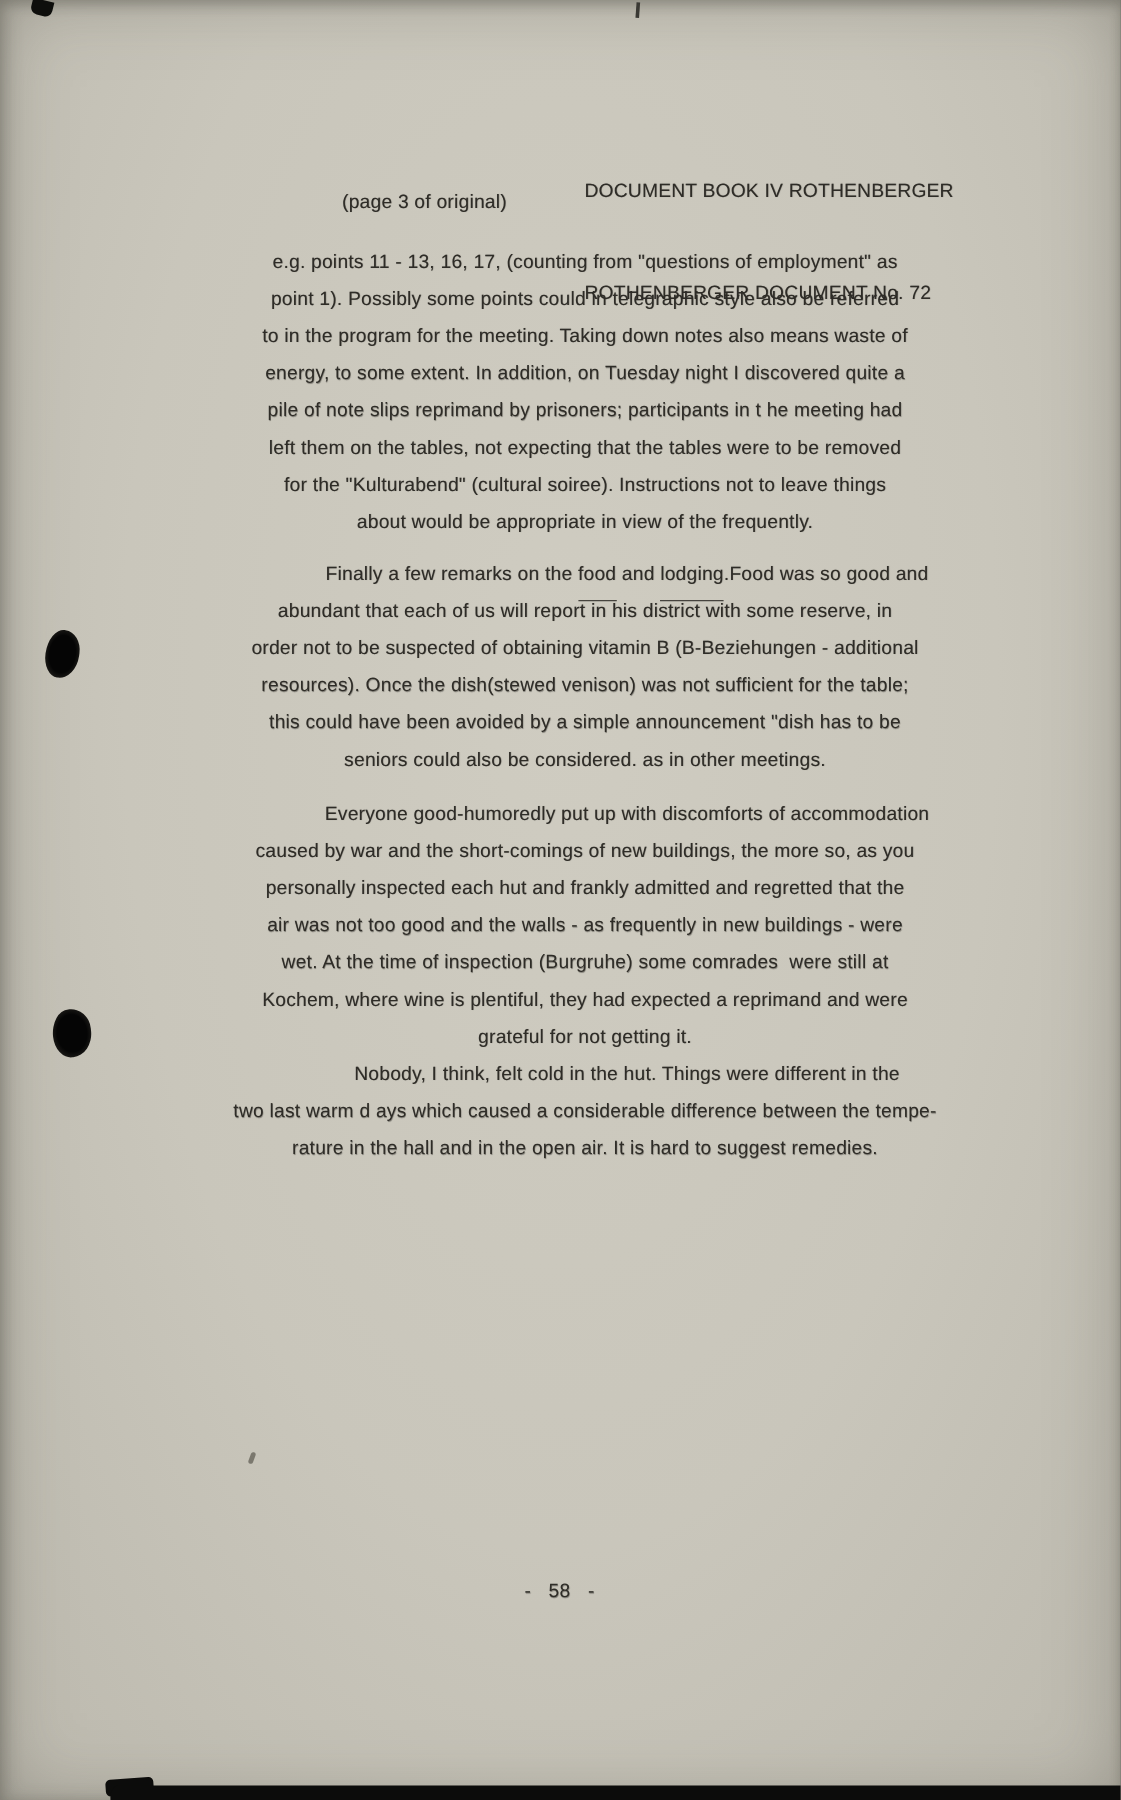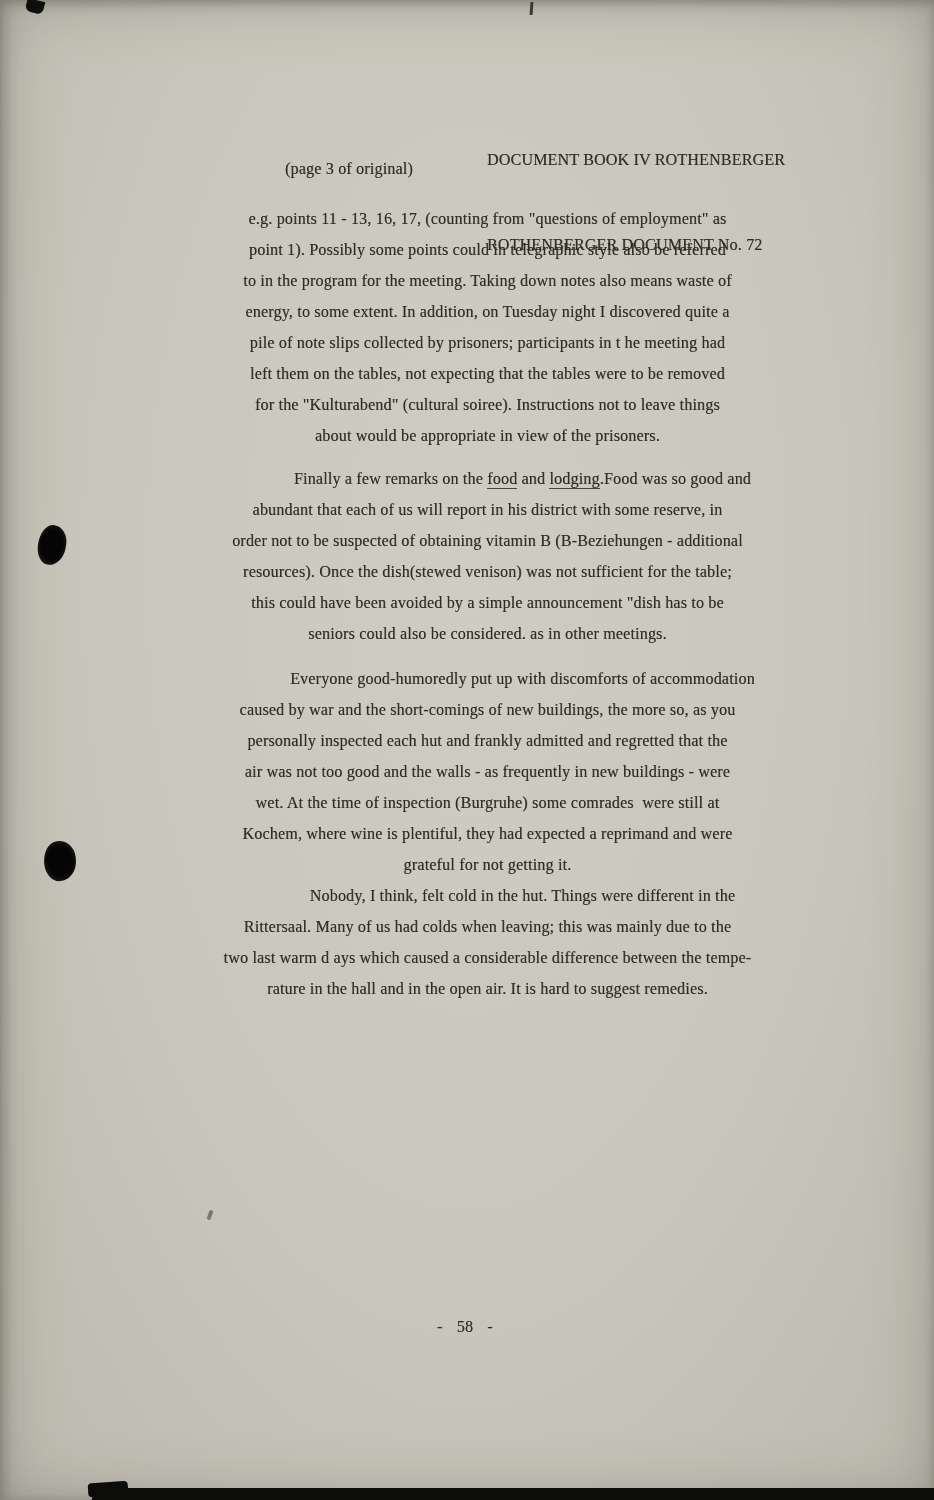--- a/index.html
+++ b/index.html
@@ -10,21 +10,21 @@
   .page {
     position: relative;
     width: 934px;
     height: 1500px;
     margin: 0 auto;
     overflow: hidden;
     background: radial-gradient(ellipse at 50% 38%, #cfccc1 0%, #c9c6bb 55%, #bcb9ae 100%);
     box-shadow: inset 0 0 60px rgba(85, 83, 74, 0.35),
                 inset 0 4px 10px rgba(60, 58, 50, 0.25),
                 inset 6px 0 14px rgba(60, 58, 50, 0.2);
-    font-family: Liberation Serif, serif;
+    font-family: Liberation Sans, sans-serif;
     color: #2e2c27;
     font-size: 16px;
   }
   .typewriter {
     text-shadow: 0.4px 0.4px 0.6px rgba(46, 44, 39, 0.45);
     letter-spacing: 0.2px;
   }
   .doc-header {
     position: absolute;
     left: 487px;
@@ -48,21 +48,21 @@
   .paragraph.p2 { margin-top: 12px; }
   .paragraph.p3 { margin-top: 14px; }
   .line {
     white-space: pre;
     line-height: 31px;
     min-height: 31px;
   }
   .paragraph.indent .line:first-child { padding-left: 70px; }
   .underline {
     border-bottom: 1.5px solid rgba(46, 44, 39, 0.85);
-    padding-bottom: 1px;
+    padding-bottom: 13px;
   }
   .page-number {
     position: absolute;
     left: 437px;
     top: 1318px;
     word-spacing: 10px;
     white-space: pre;
   }
   
   .hole-punch {
@@ -135,45 +135,44 @@
   </div>
 
   <div class="page-reference typewriter">(page 3 of original)</div>
 
   <div class="doc-body typewriter">
       <div class="paragraph p1">
         <div class="line"><span>e.g. points 11 - 13, 16, 17, (counting from "questions of employment" as</span></div>
         <div class="line"><span>point 1). Possibly some points could in telegraphic style also be referred</span></div>
         <div class="line"><span>to in the program for the meeting. Taking down notes also means waste of</span></div>
         <div class="line"><span>energy, to some extent. In addition, on Tuesday night I discovered quite a</span></div>
-        <div class="line"><span>pile of note slips collected by prisoners; participants in t he meeting had</span></div>
+        <div class="line"><span>pile of note slips reprimand by prisoners; participants in t he meeting had</span></div>
         <div class="line"><span>left them on the tables, not expecting that the tables were to be removed</span></div>
         <div class="line"><span>for the "Kulturabend" (cultural soiree). Instructions not to leave things</span></div>
-        <div class="line"><span>about would be appropriate in view of the prisoners.</span></div>
+        <div class="line"><span>about would be appropriate in view of the frequently.</span></div>
       </div>
       <div class="paragraph p2 indent">
         <div class="line"><span>Finally a few remarks on the </span><span class="underline">food</span><span> and </span><span class="underline">lodging</span><span>.Food was so good and</span></div>
         <div class="line"><span>abundant that each of us will report in his district with some reserve, in</span></div>
         <div class="line"><span>order not to be suspected of obtaining vitamin B (B-Beziehungen - additional</span></div>
         <div class="line"><span>resources). Once the dish(stewed venison) was not sufficient for the table;</span></div>
         <div class="line"><span>this could have been avoided by a simple announcement "dish has to be</span></div>
         <div class="line"><span>seniors could also be considered. as in other meetings.</span></div>
       </div>
       <div class="paragraph p3 indent">
         <div class="line"><span>Everyone good-humoredly put up with discomforts of accommodation</span></div>
         <div class="line"><span>caused by war and the short-comings of new buildings, the more so, as you</span></div>
         <div class="line"><span>personally inspected each hut and frankly admitted and regretted that the</span></div>
         <div class="line"><span>air was not too good and the walls - as frequently in new buildings - were</span></div>
         <div class="line"><span>wet. At the time of inspection (Burgruhe) some comrades  were still at</span></div>
         <div class="line"><span>Kochem, where wine is plentiful, they had expected a reprimand and were</span></div>
         <div class="line"><span>grateful for not getting it.</span></div>
       </div>
       <div class="paragraph p4 indent">
         <div class="line"><span>Nobody, I think, felt cold in the hut. Things were different in the</span></div>
-        <div class="line"><span>Rittersaal. Many of us had colds when leaving; this was mainly due to the</span></div>
         <div class="line"><span>two last warm d ays which caused a considerable difference between the tempe-</span></div>
         <div class="line"><span>rature in the hall and in the open air. It is hard to suggest remedies.</span></div>
       </div>
     </div>
 
   <div class="page-number typewriter">- 58 -</div>
 
   <div class="hole-punch top"></div>
   <div class="hole-punch bottom"></div>
 

